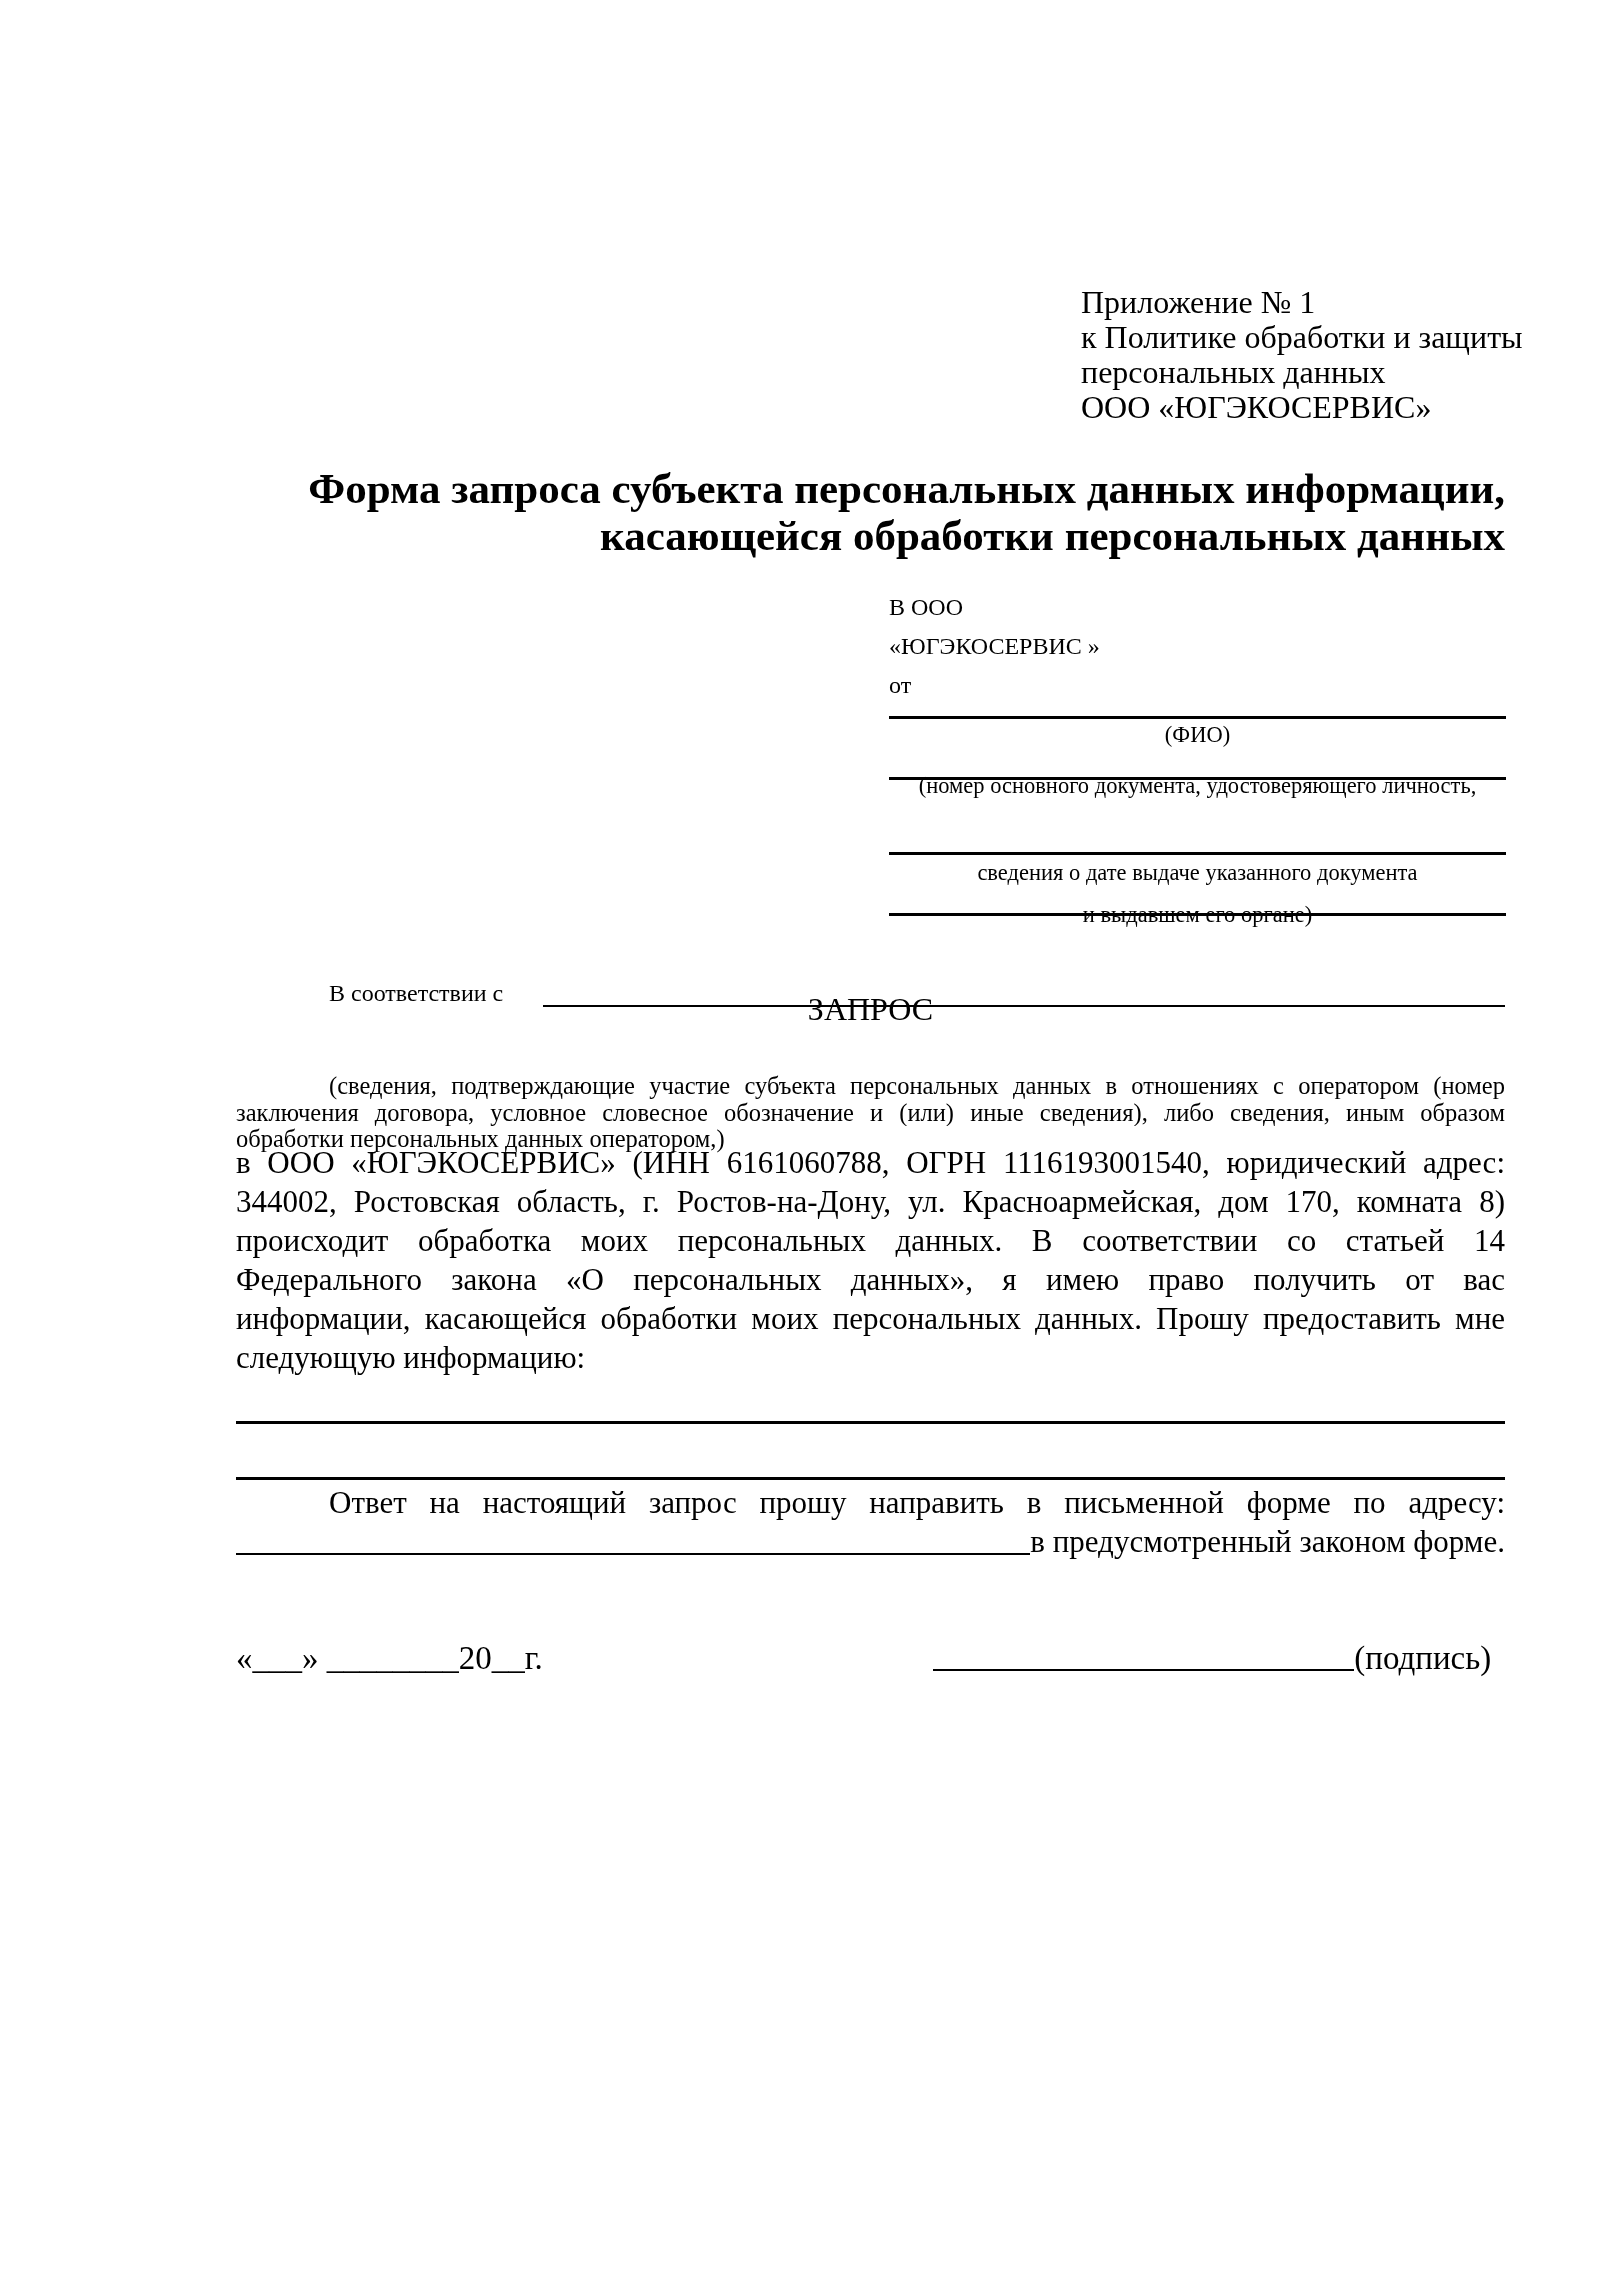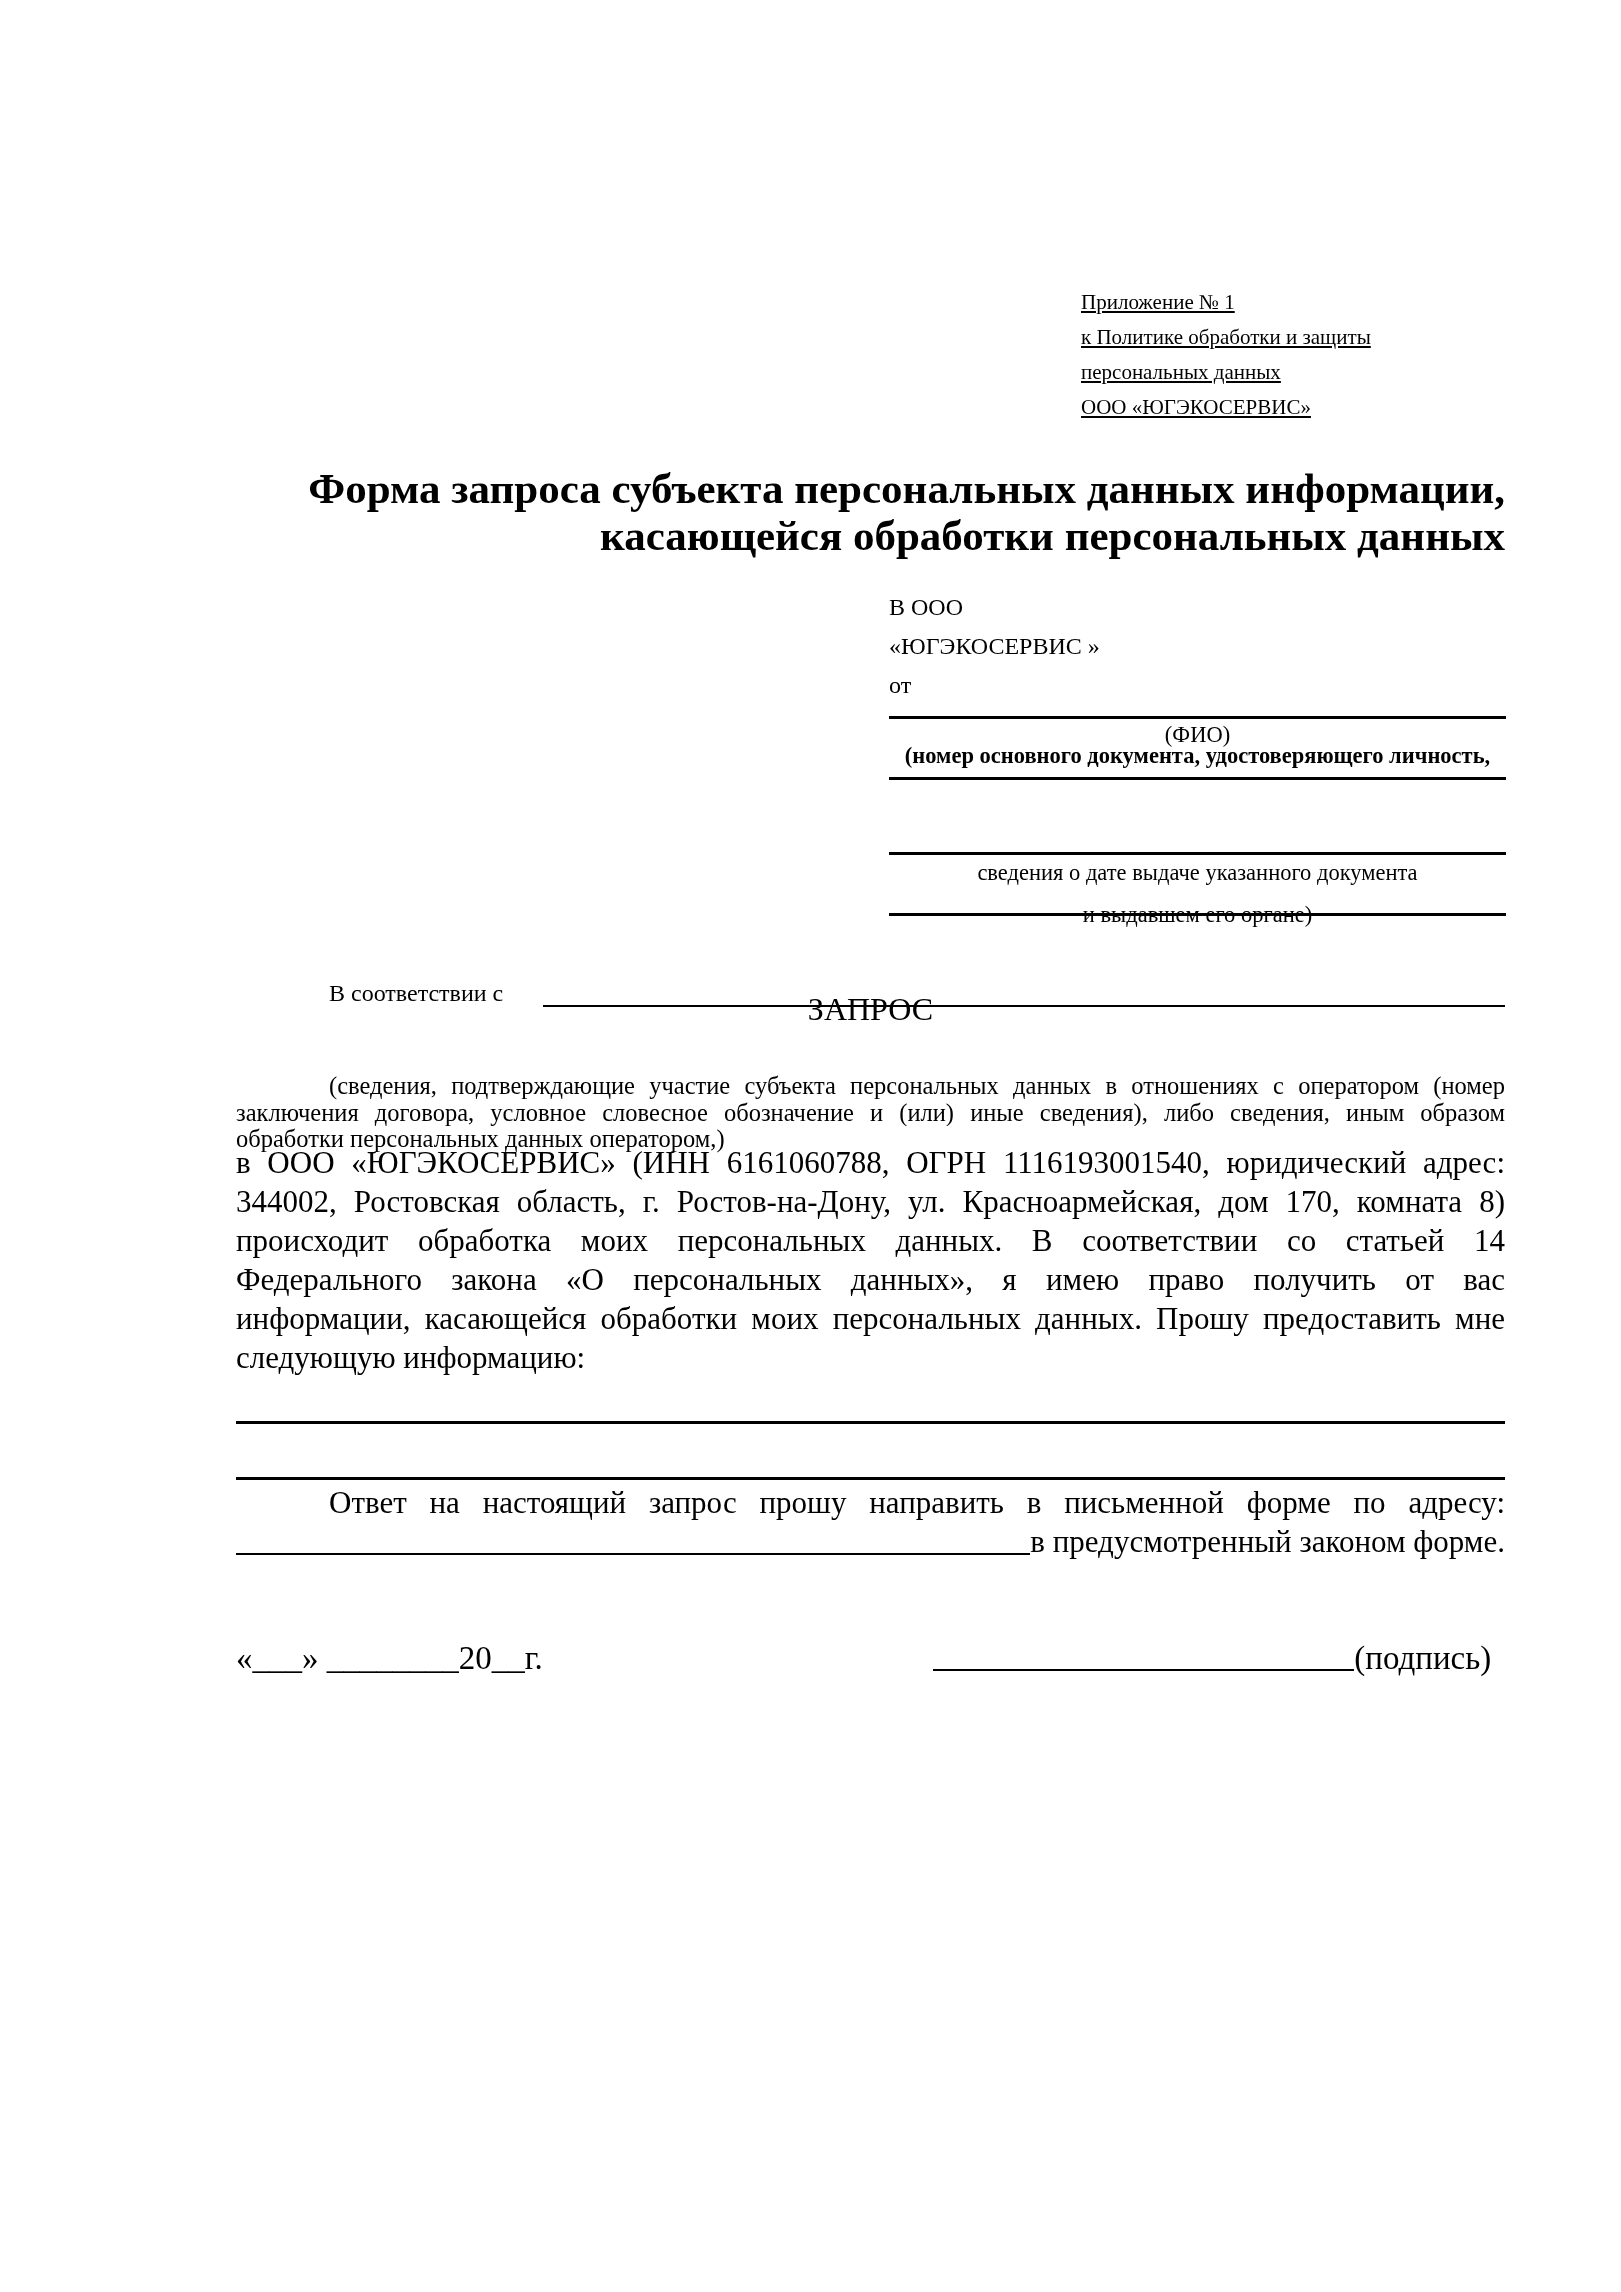--- a/index.html
+++ b/index.html
@@ -7,21 +7,21 @@
     position:relative;
     width:1621px;height:2293px;
     background:#ffffff;
     color:#000;
     font-family:"Liberation Serif","DejaVu Serif",serif;
     overflow:hidden;
   }
   .abs{position:absolute;}
   .hline{position:absolute;height:2.9px;background:#000;}
   
-  .hdr{left:1081px;top:285px;font-size:21px;line-height:35px;text-decoration:underline;}
+  .hdr{left:1081px;top:285px;font-size:32px;line-height:35px;}
   
   .title{left:236px;top:465px;width:1269px;font-size:43px;font-weight:bold;line-height:47px;text-align:right;}
   
   .recip{left:889px;top:588px;font-size:24px;line-height:39px;}
   .cap{position:absolute;left:889px;width:617px;text-align:center;font-size:22.5px;line-height:23.5px;}
   
   .zapros{left:236px;top:990px;width:1269px;text-align:center;font-size:32px;line-height:39px;}
   
   .intro{left:236px;top:974px;width:1269px;height:39px;display:flex;font-size:24px;line-height:39px;gap:32px;}
   .intro .txt{padding-left:93px;white-space:nowrap;}
@@ -66,21 +66,21 @@
   <div class="abs recip">
     <div>В ООО</div>
     <div>«ЮГЭКОСЕРВИС »</div>
     <div>от</div>
   </div>
 
   <div class="hline" style="left:889px;top:716px;width:617px;"></div>
   <div class="cap" style="top:723px;">(ФИО)</div>
 
   <div class="hline" style="left:889px;top:777px;width:617px;"></div>
-  <div class="cap" style="top:744px;font-weight:bold;">(номер основного документа, удостоверяющего личность,</div>
+  <div class="cap" style="top:774px;">(номер основного документа, удостоверяющего личность,</div>
 
   <div class="hline" style="left:889px;top:852px;width:617px;"></div>
   <div class="cap" style="top:861px;">сведения о дате выдаче указанного документа</div>
 
   <div class="hline" style="left:889px;top:913px;width:617px;"></div>
   <div class="cap" style="top:903px;">и выдавшем его органе)</div>
 
   <div class="abs zapros">ЗАПРОС</div>
 
   <div class="abs intro">

